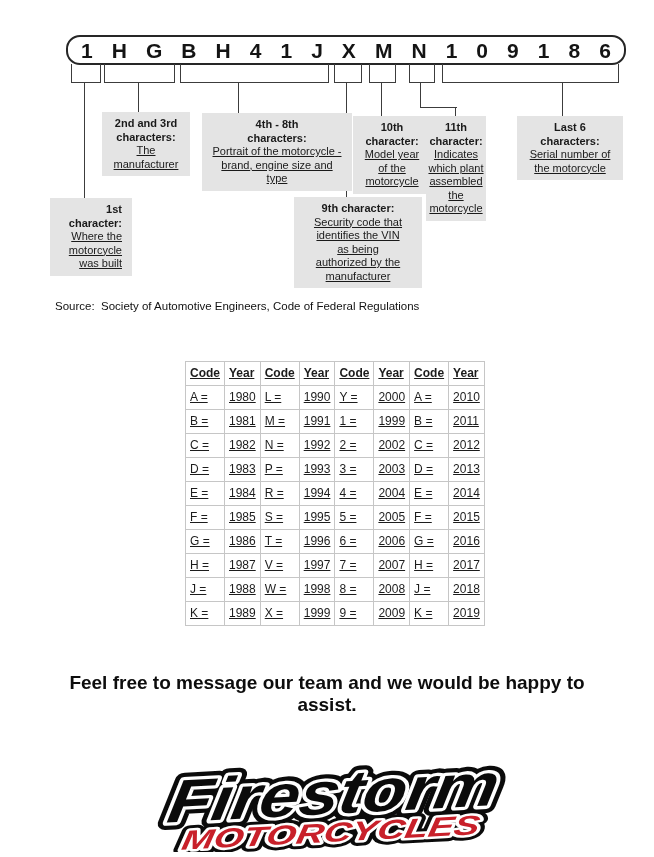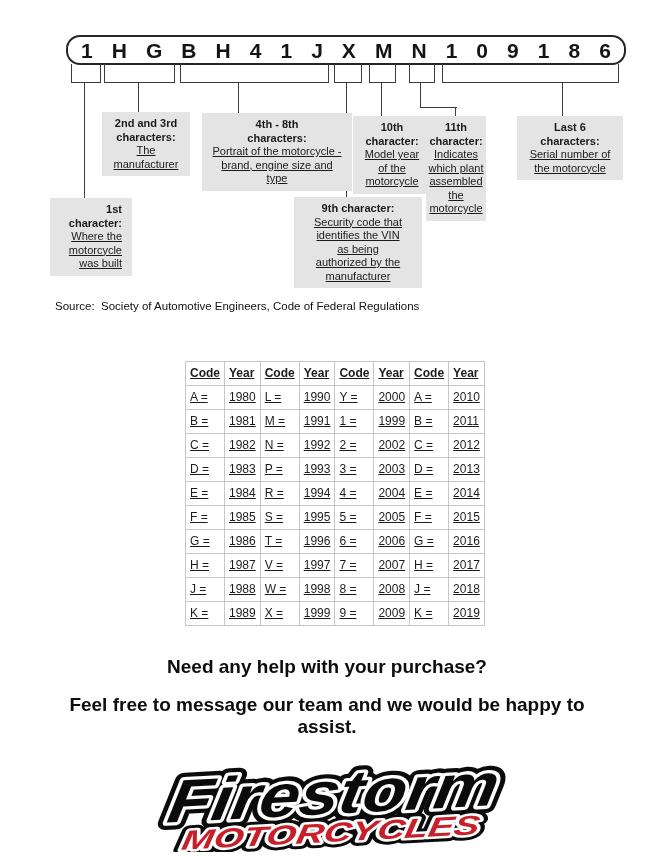--- a/index.html
+++ b/index.html
@@ -237,21 +237,20 @@
           <td>1999</td>
           <td>9 =</td>
           <td>2009</td>
           <td>K =</td>
           <td>2019</td>
         </tr>
       </tbody>
   </table>
 
   <div class="help">
-    <div class="l1">Need any help with your purchase?</div>
     <div class="l2">Feel free to message our team and we would be happy to assist.</div>
   </div>
 
   <div class="logo-wrap">
     <svg width="372" height="94" viewBox="0 0 372 94">
       <g transform="rotate(-3 186 50) skewX(-13)" font-style="italic" font-weight="bold" font-family="Liberation Sans, sans-serif" text-anchor="middle" stroke-linejoin="round">
         <text x="202" y="56" font-size="60" textLength="330" lengthAdjust="spacingAndGlyphs" stroke="#0b0b0b" stroke-width="15" fill="none">Firestorm</text>
         <text x="202" y="56" font-size="60" textLength="330" lengthAdjust="spacingAndGlyphs" stroke="#ffffff" stroke-width="6.5" fill="none">Firestorm</text>
         <text x="202" y="56" font-size="60" textLength="330" lengthAdjust="spacingAndGlyphs" fill="#0b0b0b">Firestorm</text>
         <text x="206" y="84" font-size="27" textLength="298" lengthAdjust="spacingAndGlyphs" stroke="#0b0b0b" stroke-width="11" fill="none">MOTORCYCLES</text>

